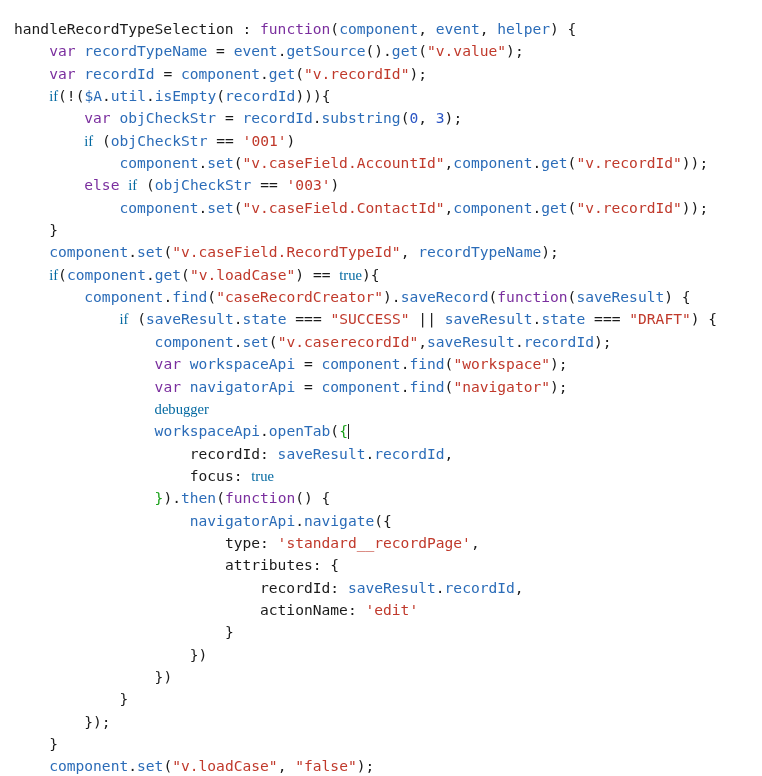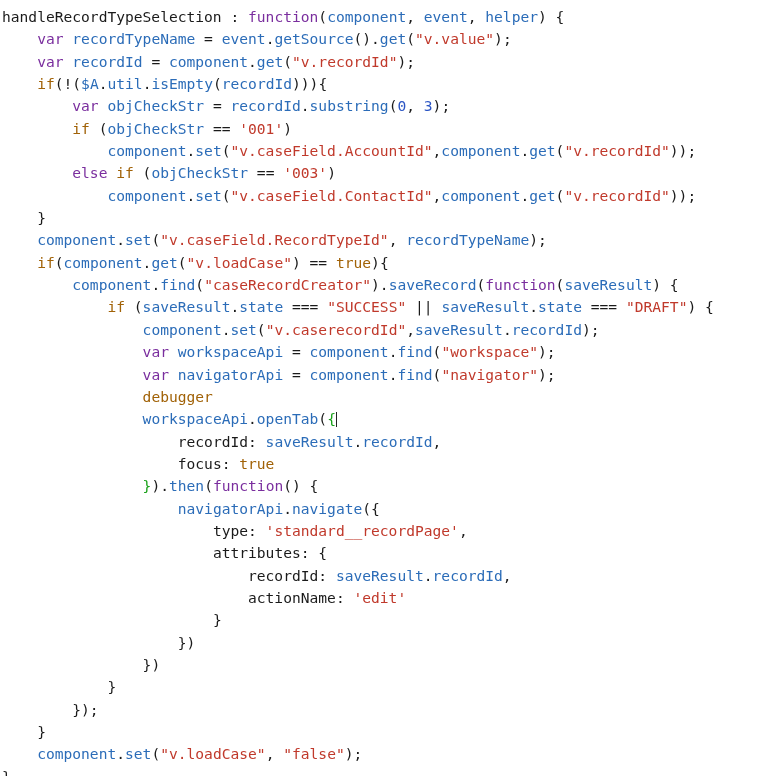--- a/index.html
+++ b/index.html
@@ -10,21 +10,21 @@
   body {
     width: 762px;
     height: 776px;
     overflow: hidden;
     font-family: "DejaVu Sans Mono", "Liberation Mono", monospace;
   }
   #code-editor {
     width: 762px;
     height: 776px;
     background: #ffffff;
-    padding: 0;
+    padding: 12px;
     box-sizing: border-box;
   }
   .code-block {
     display: block;
     margin: 0;
     padding: 6px 0 0 2px;
     font-family: "DejaVu Sans Mono", "Liberation Mono", monospace;
     font-size: 14.6px;
     line-height: 22.35px;
     letter-spacing: 0px;
@@ -33,21 +33,21 @@
     -webkit-font-smoothing: antialiased;
   }
   .ln {
     display: block;
     height: 22.35px;
     white-space: pre;
   }
   
   .tok-plain    { color: #1a1a1a; }
   .tok-keyword  { color: #7a2e9e; }   
-  .tok-control  { color: #a16207; }   
+  .tok-control  { color: #0369a1; font-family: Liberation Serif, serif; }   
   .tok-ident    { color: #2b6cb8; }   
   .tok-string   { color: #c0392b; }   
   .tok-number   { color: #2b55c4; }   
   .tok-punct    { color: #1a1a1a; }
   .tok-brace-hl { color: #18a018; }   
   .caret {
     display: inline-block;
     width: 0;
     border-left: 1.3px solid #222;
     height: 15px;

